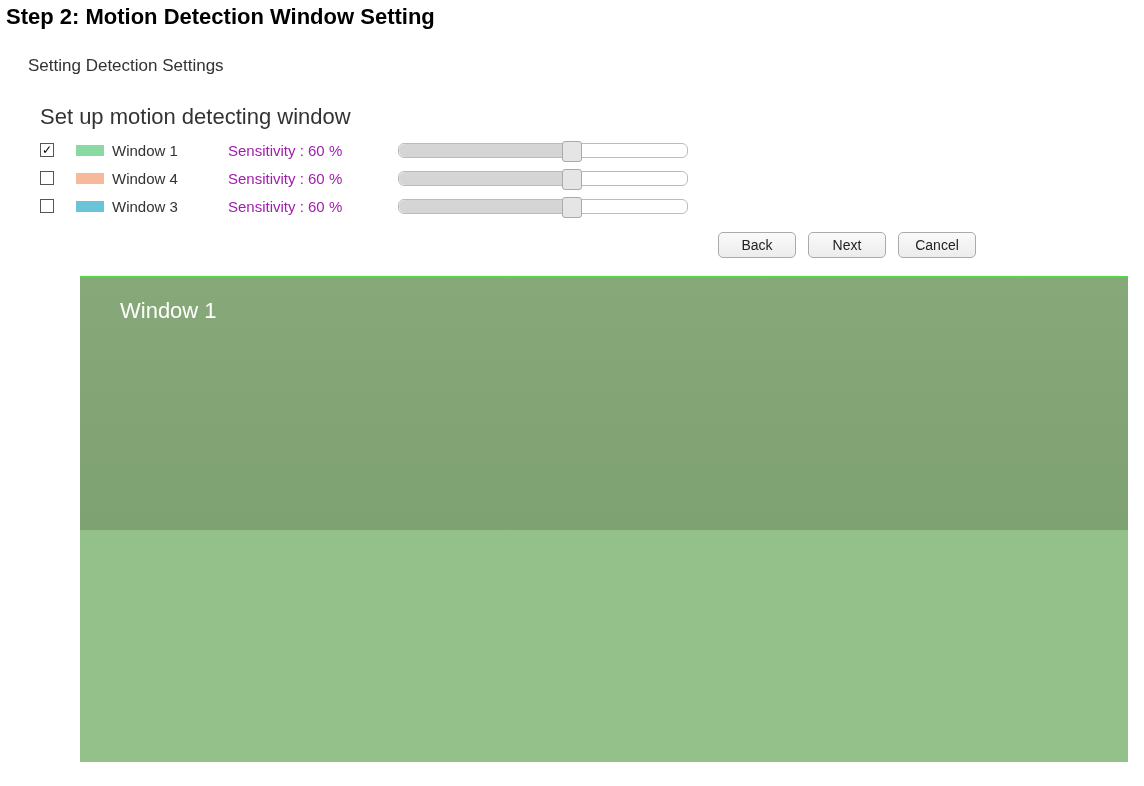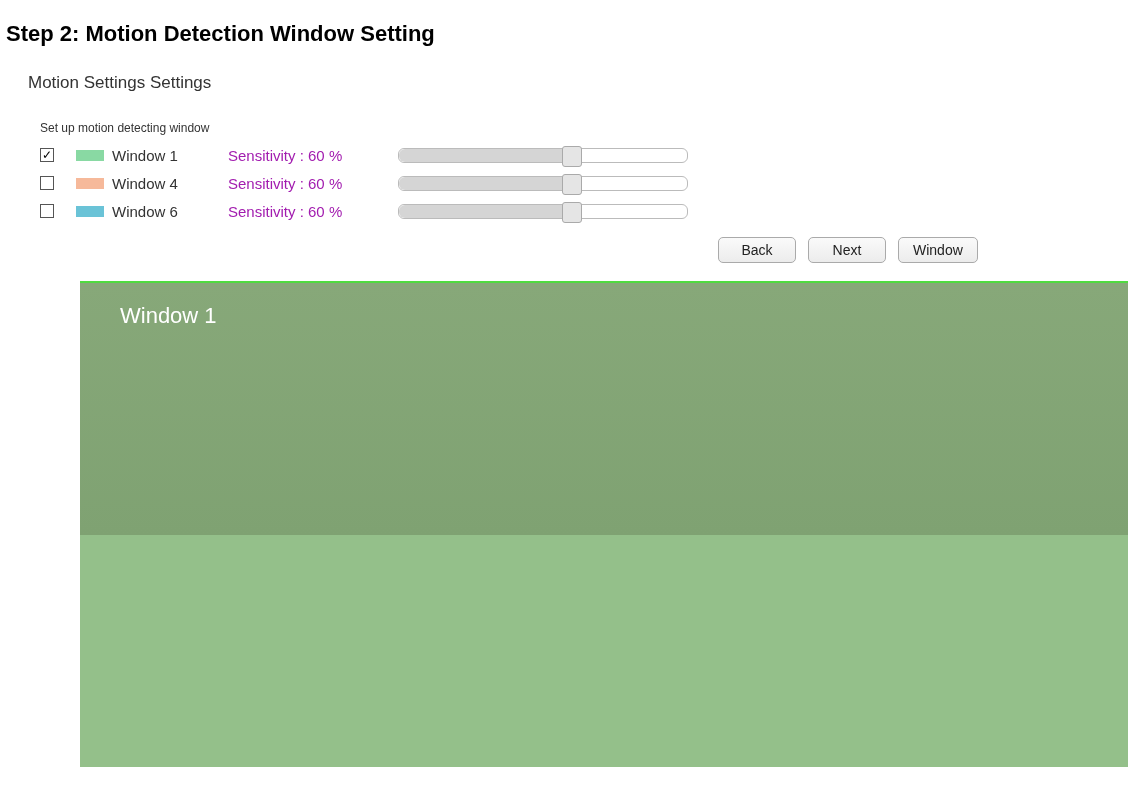--- a/index.html
+++ b/index.html
@@ -7,30 +7,30 @@
       font-family: Arial, Helvetica, sans-serif;
       background: #fff;
       width: 1144px;
       height: 786px;
       overflow: hidden;
     }
     .step-heading {
       font-size: 22px;
       font-weight: bold;
       color: #000;
-      padding: 21px 0 0 6px;
+      padding: 4px 0 0 6px;
     }
     .panel-title {
       font-size: 17px;
       color: #333;
       padding: 26px 0 0 28px;
       font-weight: 400;
     }
     .subtitle {
-      font-size: 12px;
+      font-size: 22px;
       color: #333;
       padding: 28px 16px 0 40px;
       font-weight: 400;
     }
     .rows {
       padding: 6px 0 0 40px;
     }
     .row {
       display: flex;
       align-items: center;
@@ -131,21 +131,21 @@
       left: 40px;
       color: #fff;
       font-size: 22px;
       font-weight: 400;
     }
   </style>
 </head>
 <body>
 
 <div class="step-heading">Step 2: Motion Detection Window Setting</div>
-<div class="panel-title">Motion Settings Settings</div>
+<div class="panel-title">Setting Detection Settings</div>
 <div class="subtitle">Set up motion detecting window</div>
 
 <div class="rows">
 
   <div class="row">
     <div class="checkbox">✓</div>
     <div class="swatch" style="background: rgb(137, 217, 163);"></div>
     <div class="w-label">Window 1</div>
     <div class="sens-label">Sensitivity : 60 %</div>
     <div class="slider">
@@ -161,33 +161,33 @@
     <div class="sens-label">Sensitivity : 60 %</div>
     <div class="slider">
       <div class="slider-fill" style="width: 60%;"></div>
       <div class="slider-thumb" style="left: 60%;"></div>
     </div>
   </div>
 
   <div class="row">
     <div class="checkbox"></div>
     <div class="swatch" style="background: rgb(106, 195, 215);"></div>
-    <div class="w-label">Window 6</div>
+    <div class="w-label">Window 3</div>
     <div class="sens-label">Sensitivity : 60 %</div>
     <div class="slider">
       <div class="slider-fill" style="width: 60%;"></div>
       <div class="slider-thumb" style="left: 60%;"></div>
     </div>
   </div>
 
 </div>
 
 <div class="btn-row">
   <button class="btn">Back</button>
   <button class="btn">Next</button>
-  <button class="btn">Window</button>
+  <button class="btn">Cancel</button>
 </div>
 
 <div class="preview-wrap">
   <div class="preview-upper"></div>
   <div class="preview-lower"></div>
   <div class="overlay-label">Window 1</div>
 </div>
 
 </body></html>

